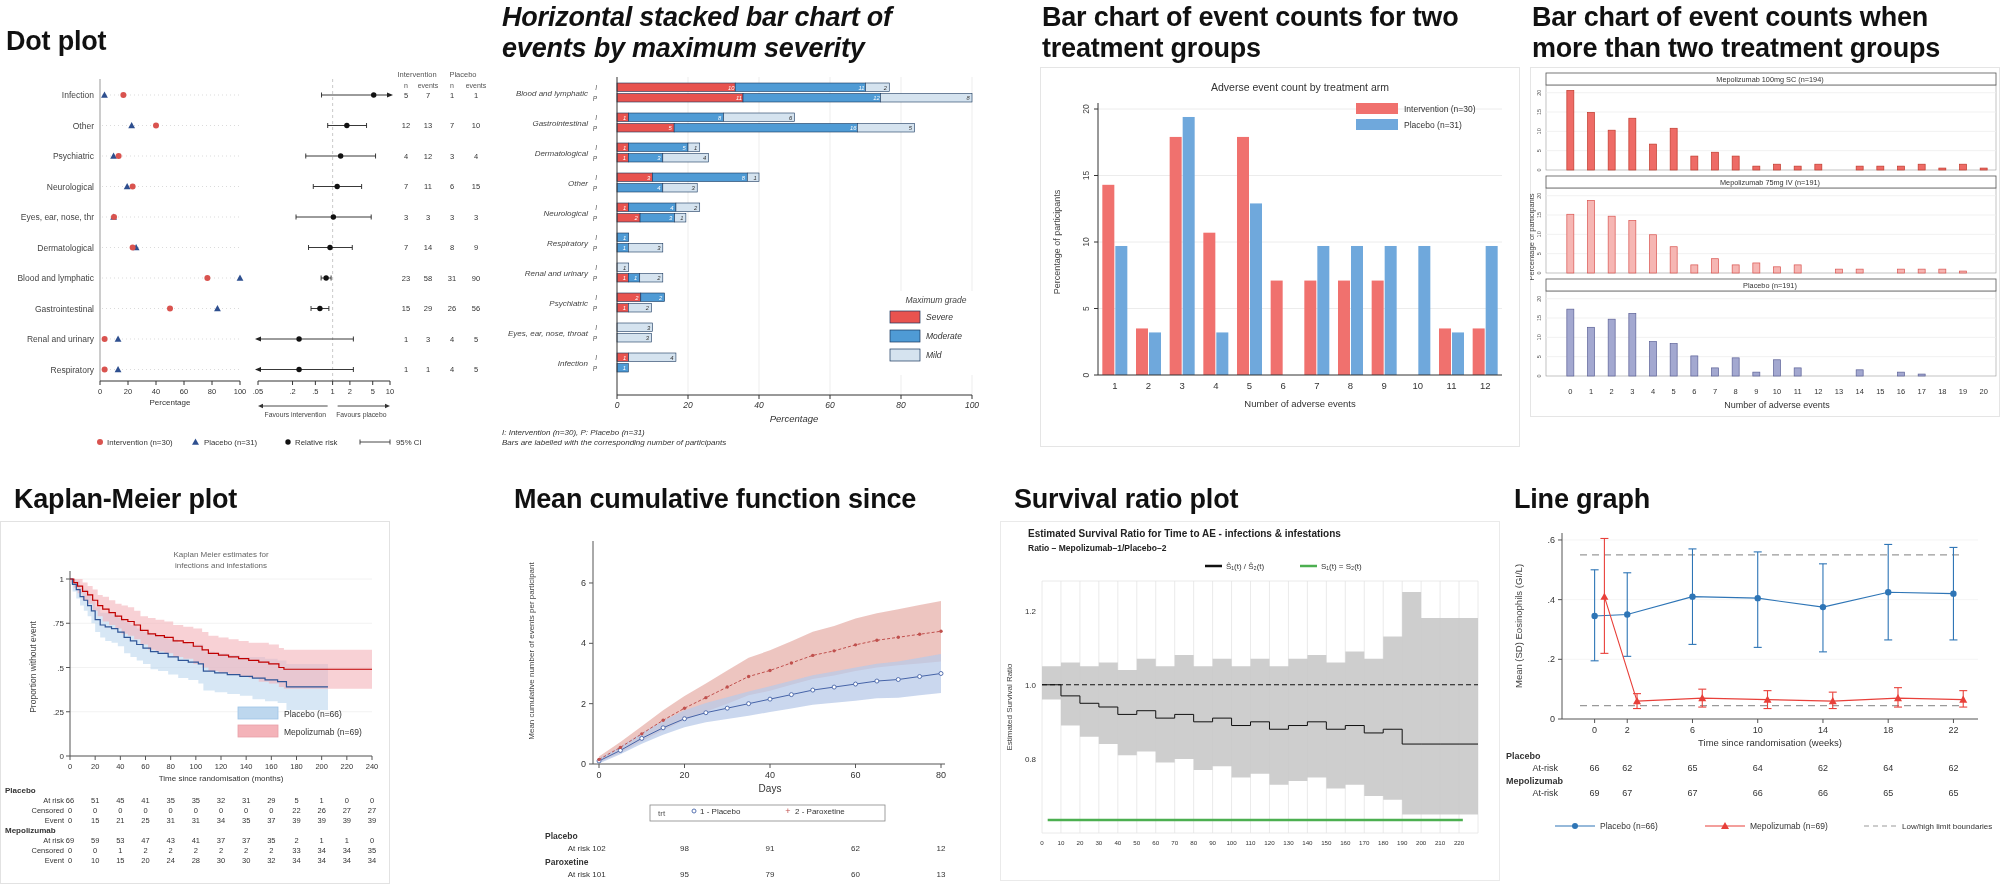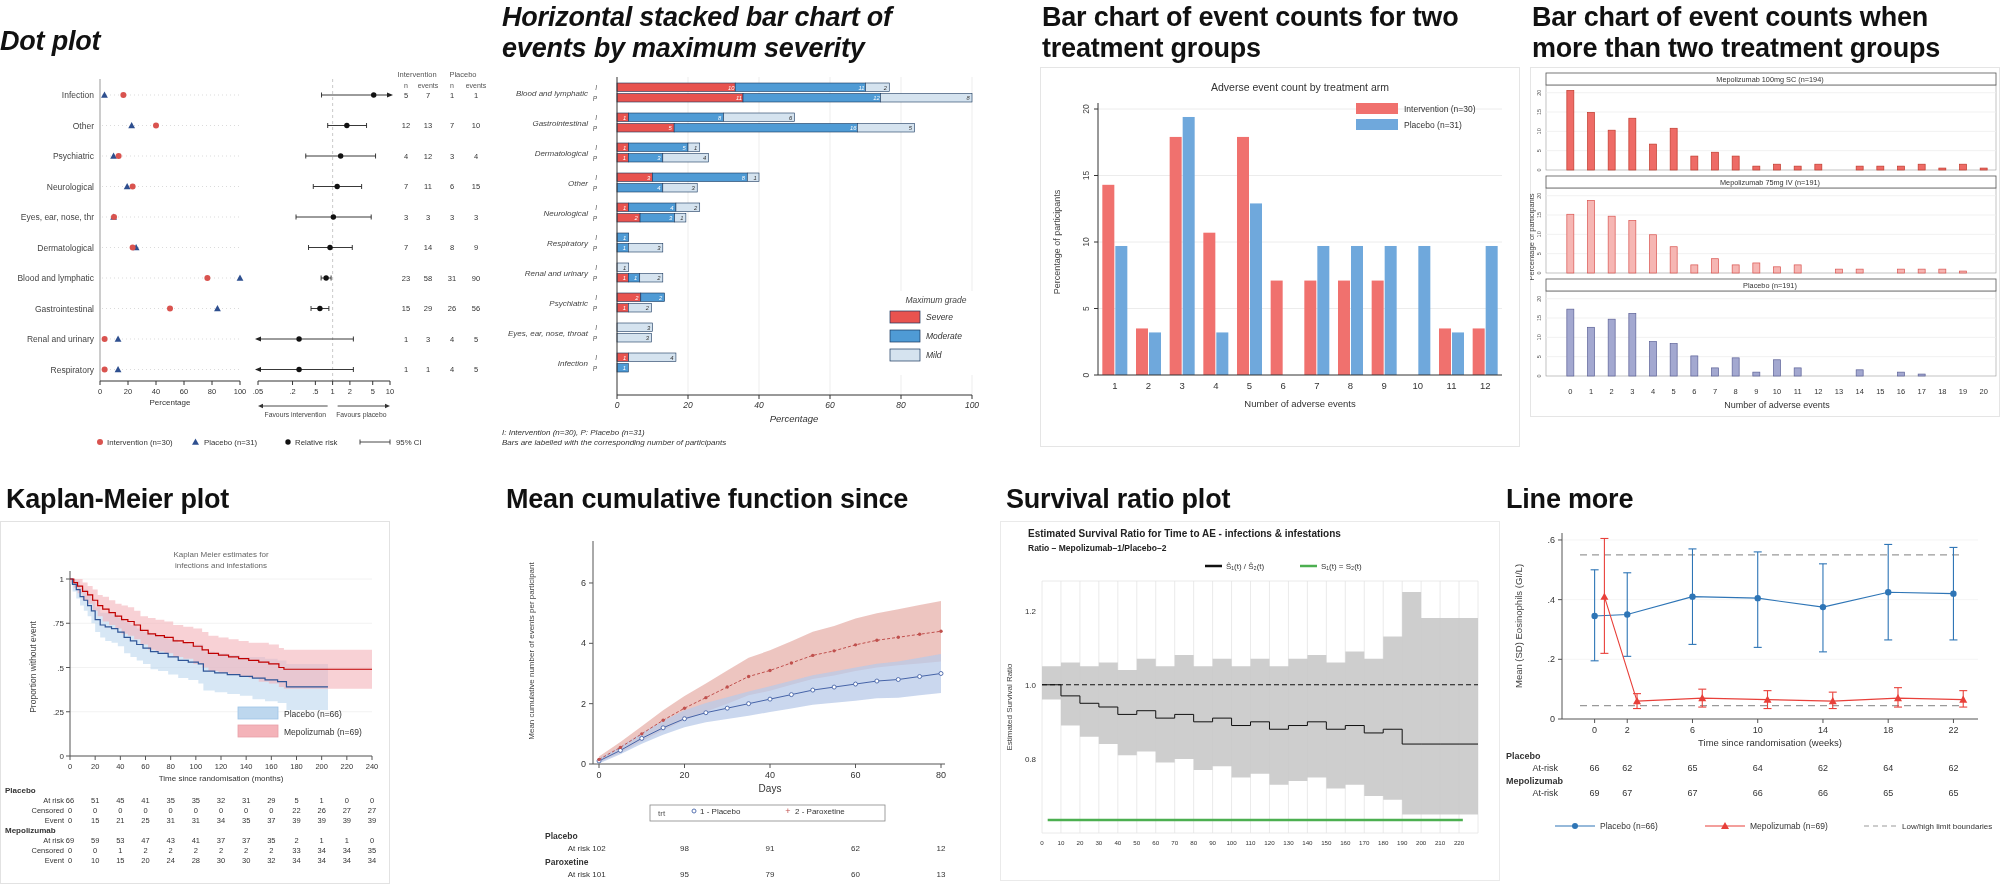--- a/index.html
+++ b/index.html
@@ -7,23 +7,23 @@
   .panel{position:absolute;}
   .panel h2{font-size:27px;font-weight:700;color:#111;margin:0;line-height:1.13;letter-spacing:-0.2px;max-width:478px;font-family:"Liberation Sans",sans-serif;}
   .p1{left:0;top:0;width:500px;height:470px;}
   .p2{left:500px;top:0;width:500px;height:470px;font-style:italic;}
   .p3{left:1000px;top:0;width:500px;height:470px;margin-left:40px;}
   .p4{left:1530px;top:0;width:470px;height:470px;}
   .p5{left:0;top:470px;width:500px;height:418px;}
   .p6{left:500px;top:470px;width:500px;height:418px;}
   .p7{left:1000px;top:470px;width:424px;height:418px;}
   .p8{left:1500px;top:470px;width:500px;height:418px;}
-  .p1 h2{margin-top:26px;font-style:italic;}
+  .p1 h2{margin-top:26px;margin-left:6px;}
   .p2 h2,.p3 h2,.p4 h2{margin-top:2px;margin-left:2px;}
-  .p5 h2,.p6 h2,.p7 h2,.p8 h2{margin-top:14px;margin-left:6px;}
+  .p5 h2,.p6 h2,.p7 h2,.p8 h2{margin-top:14px;margin-left:14px;}
   .chart{display:block;margin-top:4px;}
   .p5 .chart,.p6 .chart,.p7 .chart,.p8 .chart{margin-top:6px;}
   svg text{font-family:"Liberation Sans",sans-serif;}
 </style>
 </head>
 <body>
 
 <div id="stage">
   <div class="panel p1">
     <h2>Dot plot</h2>
@@ -834,21 +834,21 @@
         <text x="345.30434782608694" y="324" font-size="6.2" fill="#333" text-anchor="middle">160</text>
         <text x="364.2608695652174" y="324" font-size="6.2" fill="#333" text-anchor="middle">170</text>
         <text x="383.2173913043478" y="324" font-size="6.2" fill="#333" text-anchor="middle">180</text>
         <text x="402.17391304347825" y="324" font-size="6.2" fill="#333" text-anchor="middle">190</text>
         <text x="421.1304347826087" y="324" font-size="6.2" fill="#333" text-anchor="middle">200</text>
         <text x="440.0869565217391" y="324" font-size="6.2" fill="#333" text-anchor="middle">210</text>
         <text x="459.04347826086956" y="324" font-size="6.2" fill="#333" text-anchor="middle">220</text>
       </svg>
   </div>
   <div class="panel p8">
-    <h2>Line more</h2>
+    <h2>Line graph</h2>
     <svg class="chart" width="500" height="358" viewBox="0 0 500 358">
         <line x1="62" y1="138.32" x2="478" y2="138.32" stroke="#f5f5f5" stroke-width="1"></line>
         <line x1="62" y1="78.64" x2="478" y2="78.64" stroke="#f5f5f5" stroke-width="1"></line>
         <line x1="62" y1="18.960000000000008" x2="478" y2="18.960000000000008" stroke="#f5f5f5" stroke-width="1"></line>
         <line x1="62" y1="12" x2="62" y2="198" stroke="#555" stroke-width="1"></line>
         <line x1="58" y1="198" x2="62" y2="198" stroke="#555" stroke-width="1"></line>
         <text x="55" y="201" font-size="9" fill="#333" text-anchor="end">0</text>
         <line x1="58" y1="138.32" x2="62" y2="138.32" stroke="#555" stroke-width="1"></line>
         <text x="55" y="141.32" font-size="9" fill="#333" text-anchor="end">.2</text>
         <line x1="58" y1="78.64" x2="62" y2="78.64" stroke="#555" stroke-width="1"></line>

